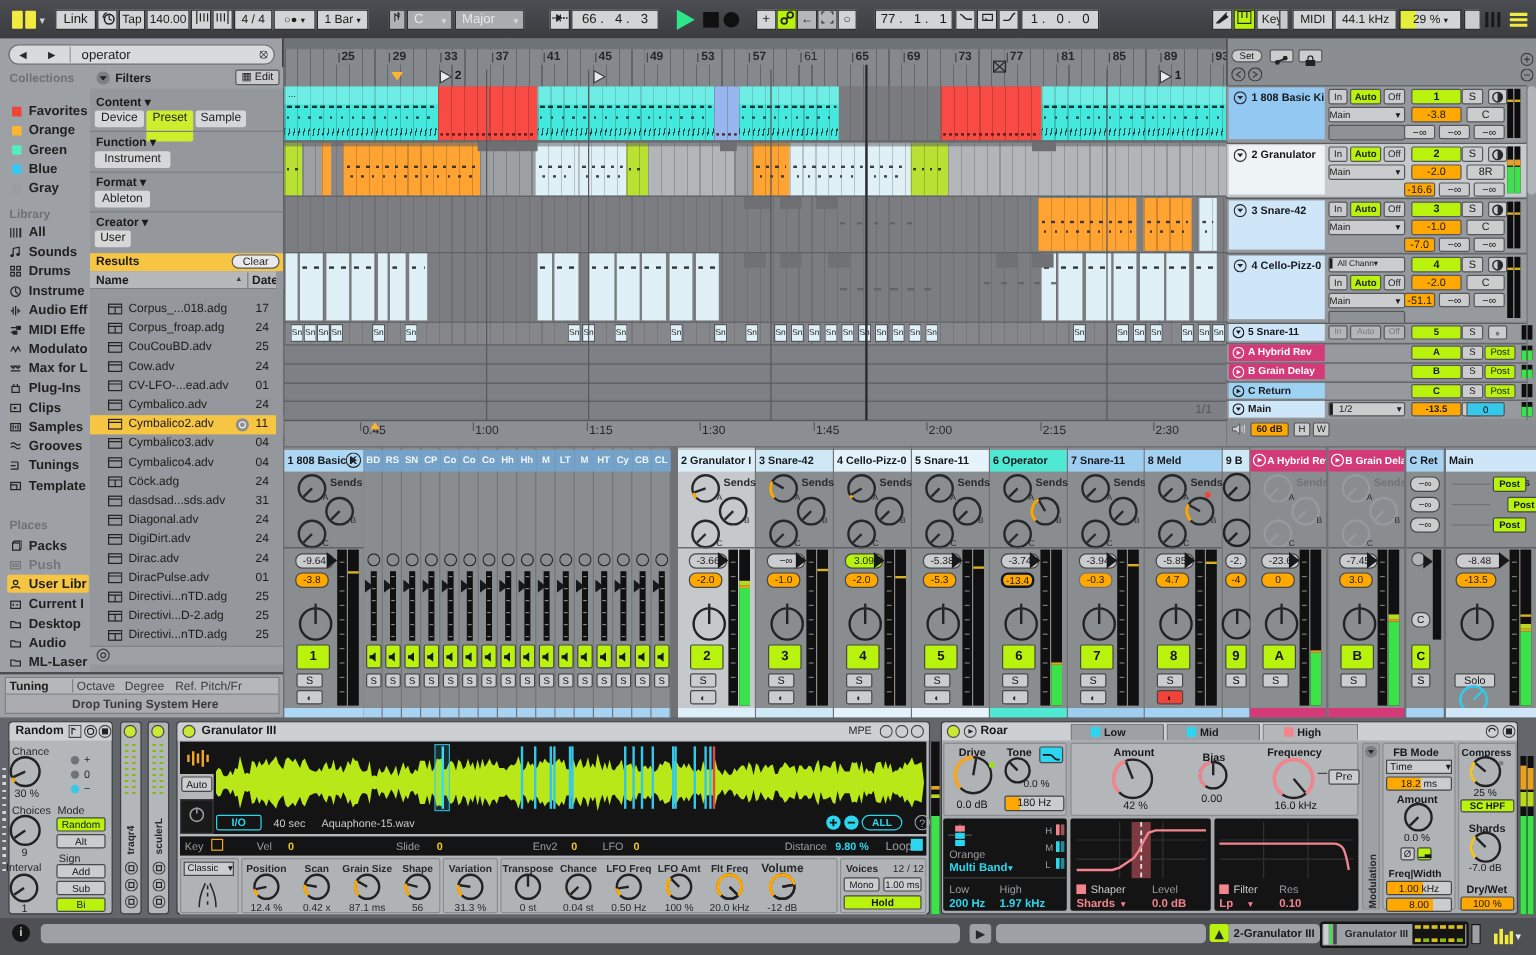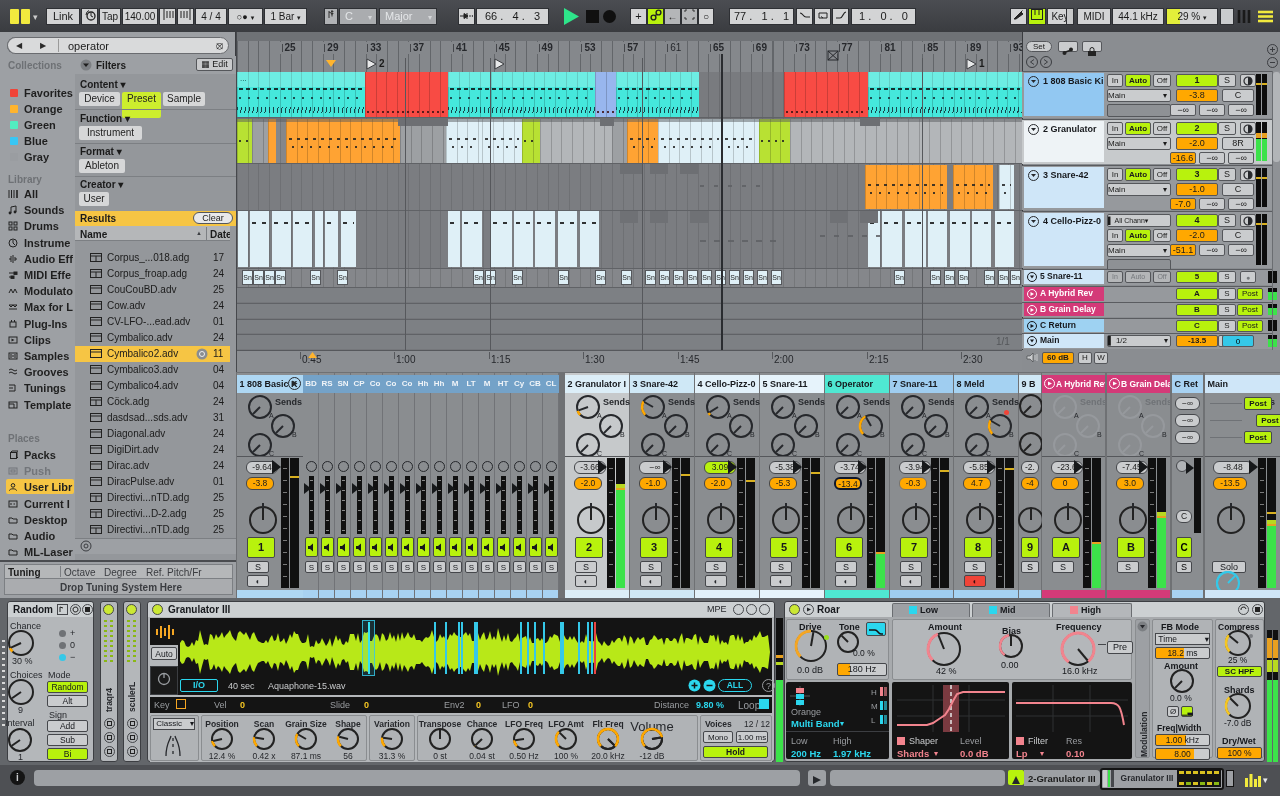--- a/index.html
+++ b/index.html
@@ -2068,21 +2068,21 @@
 <svg class="a" style="left:595px;top:726px" width="26" height="26" viewBox="0 0 26 26">
       <circle cx="13" cy="13" r="10" fill="none" stroke="#222" stroke-width="2"></circle>
       <line x1="13" y1="13" x2="19.4" y2="19.4" stroke="#222" stroke-width="2"></line>
     </svg>
 <div class="tx" style="left:586px;top:751px;font-size:8.5px;color:#26282c;width:44px;text-align:center;">20.0 kHz</div>
 <svg class="a" style="left:595px;top:726px" width="26" height="26" viewBox="0 0 26 26">
       <circle cx="13" cy="13" r="10" fill="none" stroke="#222" stroke-width="2"></circle>
       <path d="M5.9 20.1 A10 10 0 1 1 20.1 20.1" fill="none" stroke="#ffa800" stroke-width="2.5"></path>
       <line x1="13" y1="13" x2="19.4" y2="19.4" stroke="#222" stroke-width="2"></line>
     </svg>
-<div class="tx" style="left:630px;top:719px;font-size:13px;color:#26282c;width:44px;text-align:center;font-weight:normal;">Volume</div>
+<div class="tx" style="left:630px;top:719px;font-size:10px;color:#26282c;width:44px;text-align:center;font-weight:bold;">Volume</div>
 <svg class="a" style="left:639px;top:726px" width="26" height="26" viewBox="0 0 26 26">
       <circle cx="13" cy="13" r="10" fill="none" stroke="#222" stroke-width="2"></circle>
       <line x1="13" y1="13" x2="21.9" y2="11.4" stroke="#222" stroke-width="2"></line>
     </svg>
 <div class="tx" style="left:630px;top:751px;font-size:8.5px;color:#26282c;width:44px;text-align:center;">-12 dB</div>
 <svg class="a" style="left:639px;top:726px" width="26" height="26" viewBox="0 0 26 26">
       <circle cx="13" cy="13" r="10" fill="none" stroke="#222" stroke-width="2"></circle>
       <path d="M5.9 20.1 A10 10 0 1 1 22.8 11.3" fill="none" stroke="#ffa800" stroke-width="2.5"></path>
       <line x1="13" y1="13" x2="21.9" y2="11.4" stroke="#222" stroke-width="2"></line>
     </svg>

